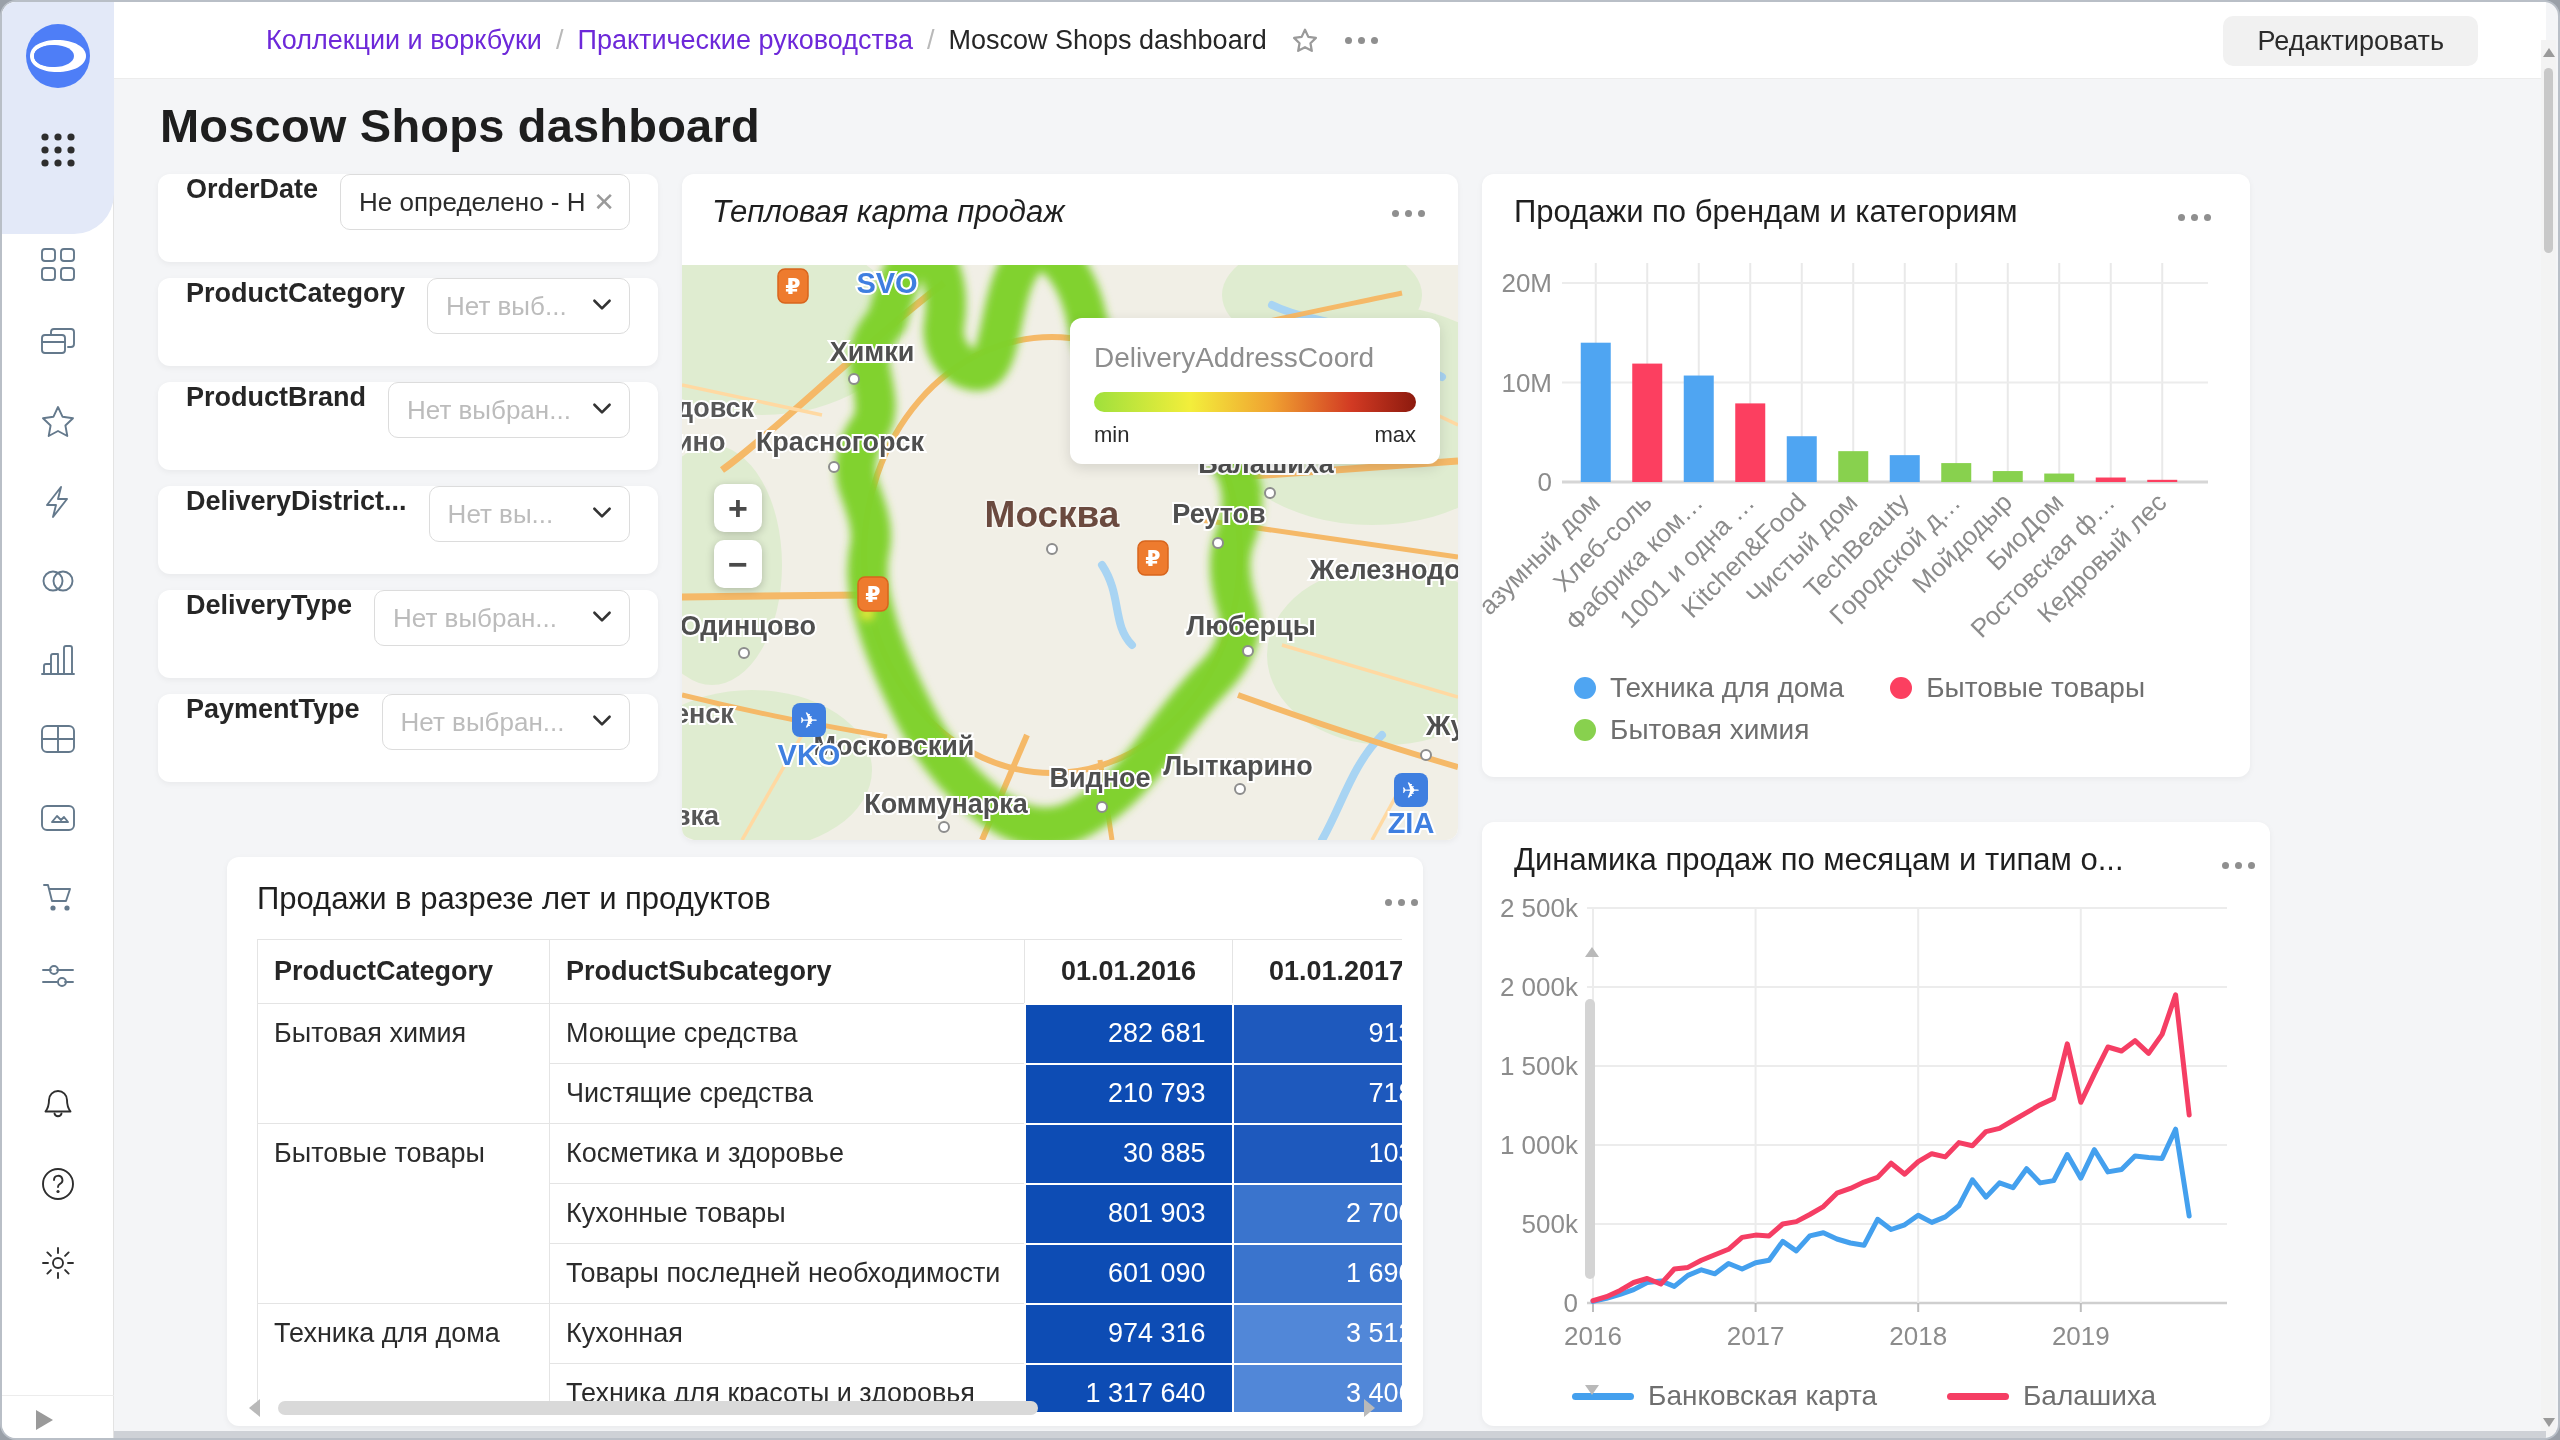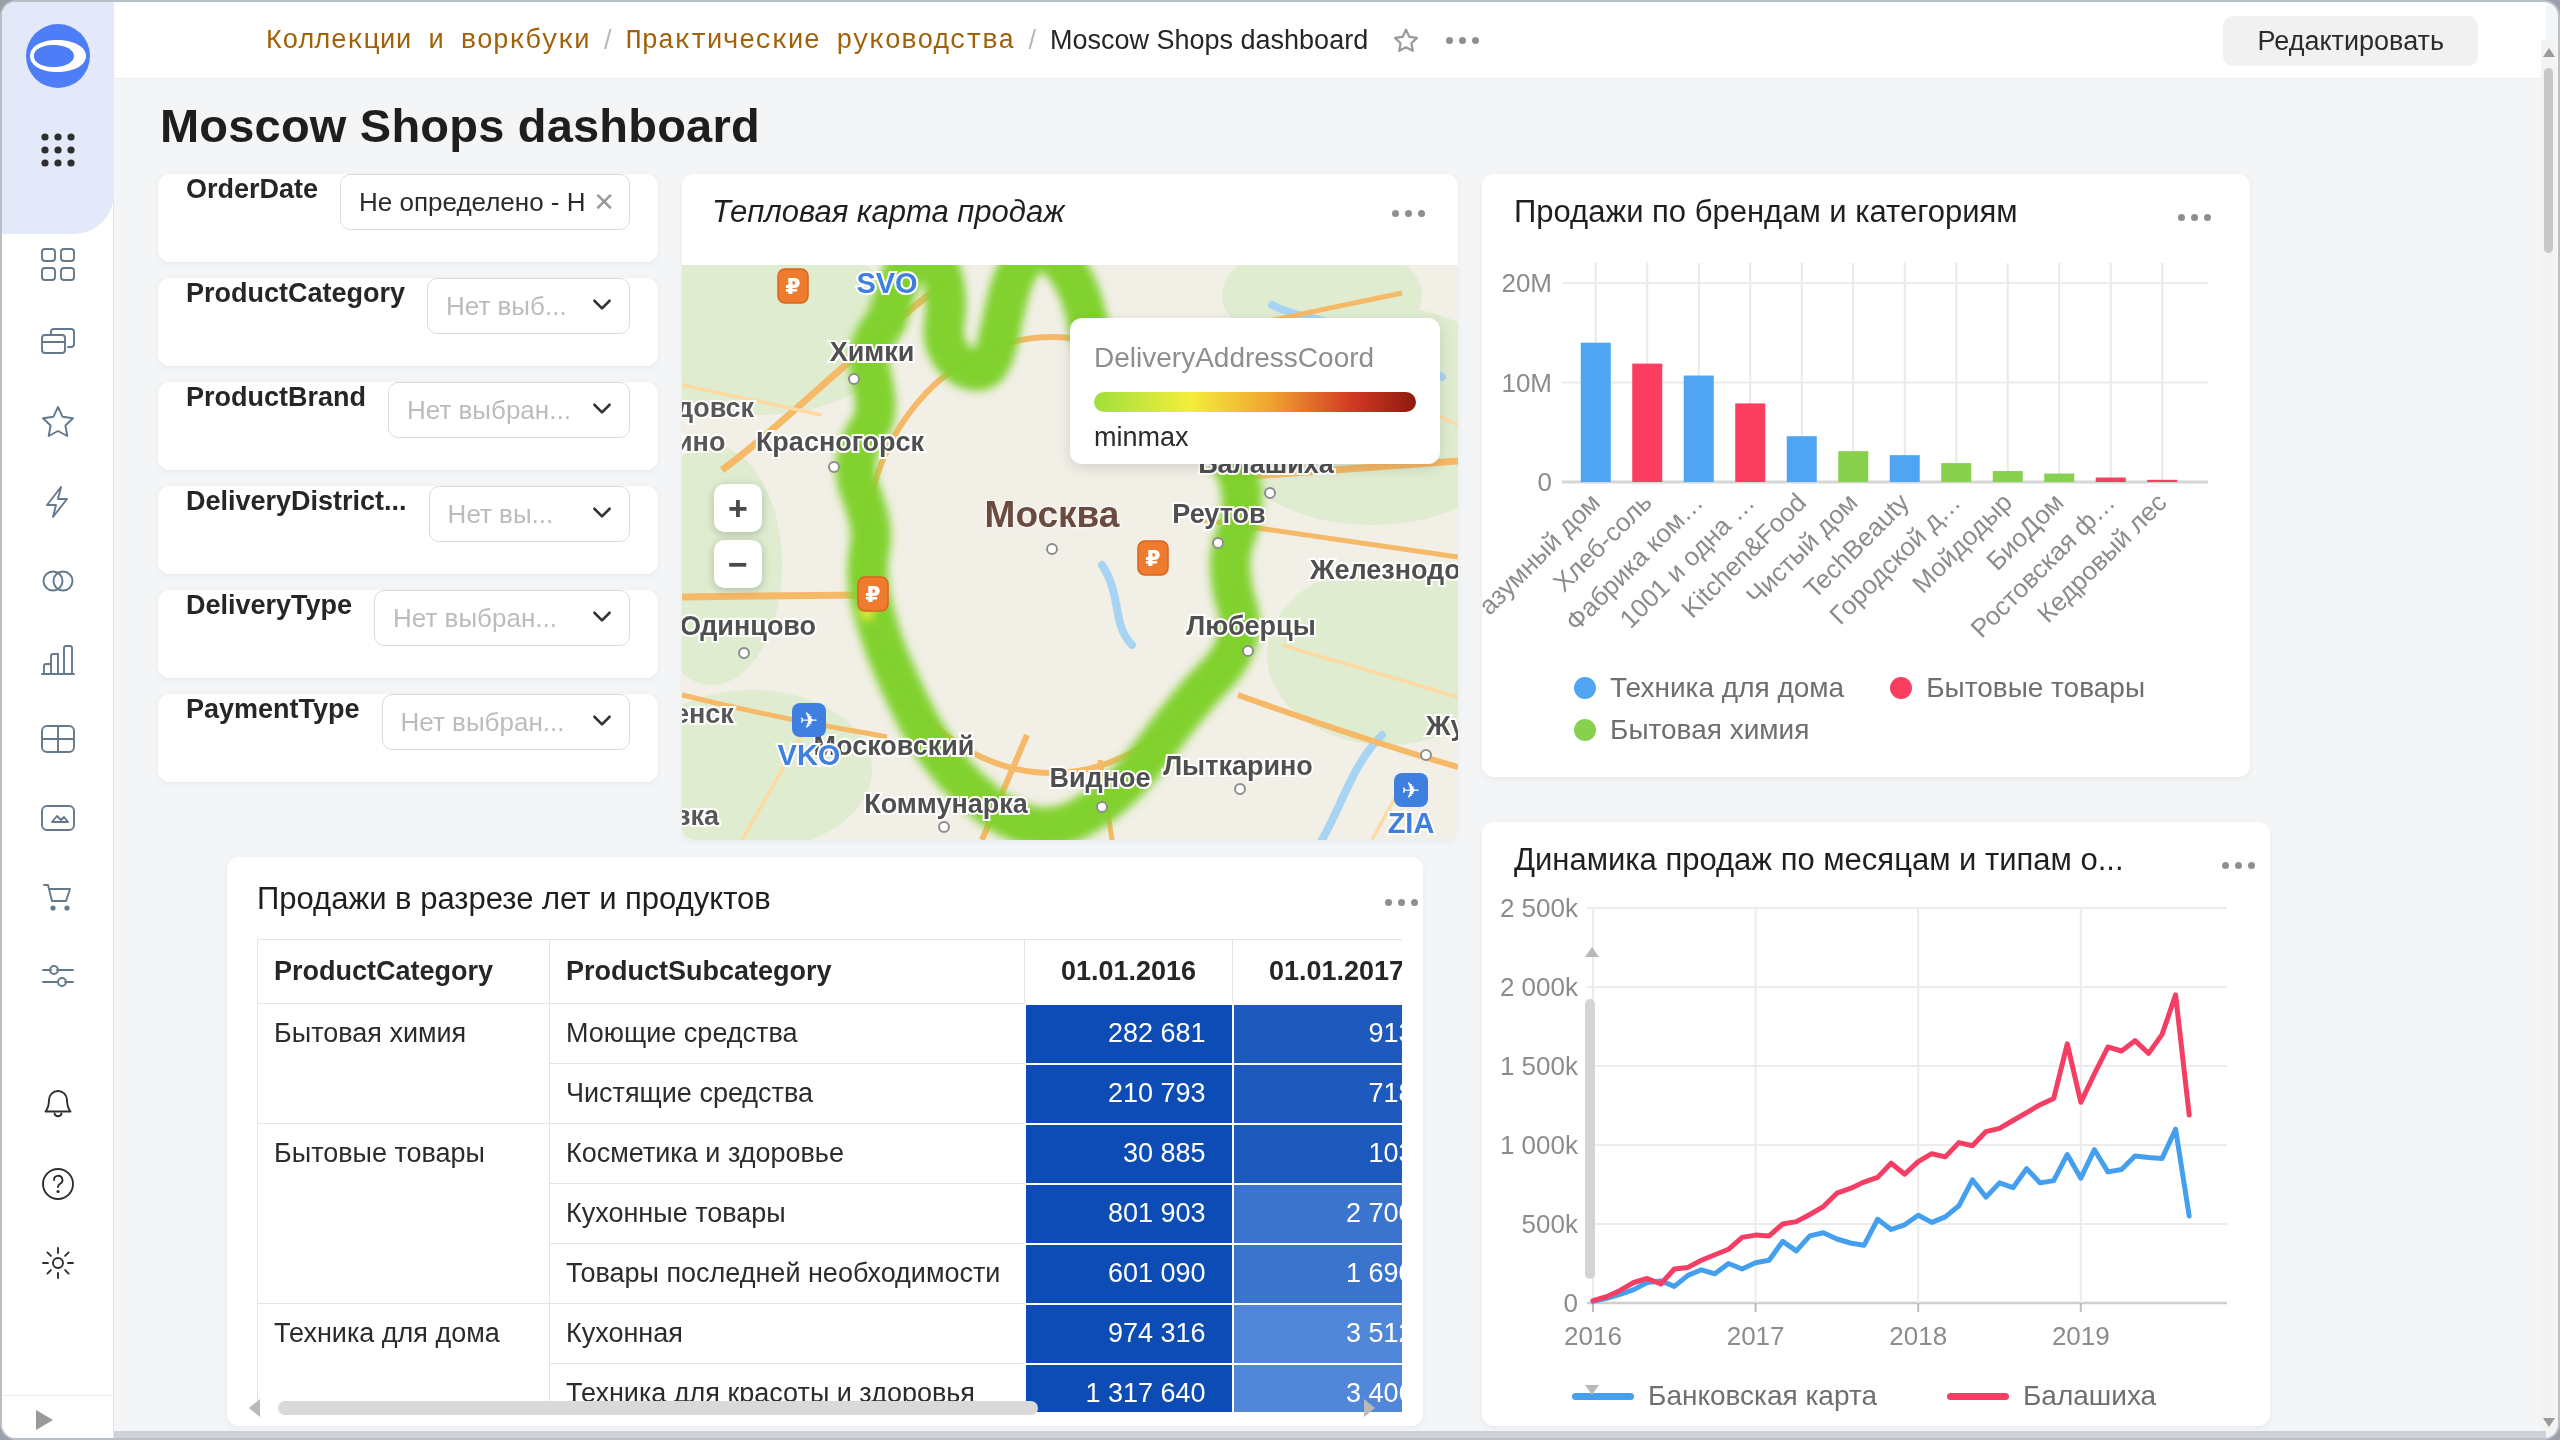--- a/index.html
+++ b/index.html
@@ -14,21 +14,21 @@
   .logo{left:24px;top:22px;width:64px;height:64px;cursor:pointer;}
   .nav-item{left:0;width:112px;height:78px;display:flex;align-items:center;justify-content:center;cursor:pointer;}
   .nav-item svg{width:44px;height:44px;}
   .stroke-ic{fill:none;stroke:#64798c;stroke-width:1.9;stroke-linecap:round;stroke-linejoin:round;}
   .stroke-dark{fill:none;stroke:#2e2e2e;stroke-width:1.9;stroke-linecap:round;stroke-linejoin:round;}
   .sidebar-divider{left:0;top:1393px;width:112px;height:1px;background:#ececec;}
   .collapse-btn{left:22px;top:1402px;width:40px;height:32px;display:flex;align-items:center;justify-content:center;cursor:pointer;}
   
   .header{left:112px;top:0;width:2432px;height:77px;background:#fff;border-bottom:1px solid #ececec;}
   .breadcrumb{left:152px;top:0;height:77px;display:flex;align-items:center;gap:14px;font-size:27px;}
-  .bc-link{color:#a16207;cursor:pointer;font-family:Liberation Mono, monospace;}
+  .bc-link{color:#6d28d9;cursor:pointer;}
   .bc-sep{color:#b9b9b9;}
   .bc-current{color:#262626;}
   .star-btn{margin-left:8px;cursor:pointer;display:flex;align-items:center;}
   .dots{display:flex;gap:6px;align-items:center;cursor:pointer;padding:10px;}
   .dots i{width:7px;height:7px;border-radius:50%;background:#8f8f8f;display:block;}
   .edit-btn{right:68px;top:14px;height:50px;padding:0 34px;background:#f1f1f1;border-radius:10px;
     display:flex;align-items:center;font-size:27px;color:#2b2b2b;cursor:pointer;}
   .page-title{left:158px;top:96px;font-size:47px;font-weight:700;color:#1e1e1e;letter-spacing:.2px;}
   
   .card{background:#fff;border-radius:12px;box-shadow:0 2px 6px rgba(0,0,0,.05);}
@@ -48,21 +48,21 @@
   
   .heat-card{left:680px;top:172px;width:776px;height:666px;}
   .map-wrap{left:0;top:91px;width:776px;height:575px;border-radius:0 0 12px 12px;overflow:hidden;}
   .map-zoom{left:32px;width:48px;height:48px;background:#fff;border-radius:10px;box-shadow:0 2px 8px rgba(0,0,0,.22);
     display:flex;align-items:center;justify-content:center;font-size:34px;color:#4a4a4a;cursor:pointer;font-weight:700;}
   .map-legend{left:388px;top:144px;width:370px;height:146px;background:#fff;border-radius:12px;
     box-shadow:0 4px 14px rgba(0,0,0,.12);padding:24px;}
   .map-legend .field{font-size:28px;color:#8e8e8e;}
   .grad-bar{margin-top:18px;width:322px;height:20px;border-radius:10px;
     background:linear-gradient(90deg,#9fe03c 0%,#f3ee3b 30%,#f0a231 55%,#d23a23 80%,#8c1a0e 100%);}
-  .minmax{margin-top:10px;display:flex;justify-content:flex-start;font-size:27px;color:#2b2b2b;}
+  .minmax{margin-top:10px;display:flex;justify-content:space-between;font-size:22px;color:#2b2b2b;}
   .town{font-size:27px;font-weight:600;fill:#4f4f4f;paint-order:stroke;stroke:#ffffff;stroke-width:4px;}
   .town-partial{font-size:27px;font-weight:600;fill:#575757;paint-order:stroke;stroke:#ffffff;stroke-width:4px;}
   .city{font-size:37px;font-weight:600;fill:#6b4a3f;paint-order:stroke;stroke:rgba(255,255,255,.45);stroke-width:3px;}
   .airport-label{font-size:29px;font-weight:600;fill:#3f7fe0;paint-order:stroke;stroke:#fff;stroke-width:4px;}
   
   .bar-card{left:1480px;top:172px;width:768px;height:603px;}
   .line-card{left:1480px;top:820px;width:788px;height:604px;}
   .axis-txt{font-size:26px;fill:#8c8c8c;}
   .legend-row{position:absolute;display:flex;flex-wrap:wrap;column-gap:46px;row-gap:10px;align-items:center;}
   .legend-item{display:flex;align-items:center;gap:14px;cursor:pointer;}

